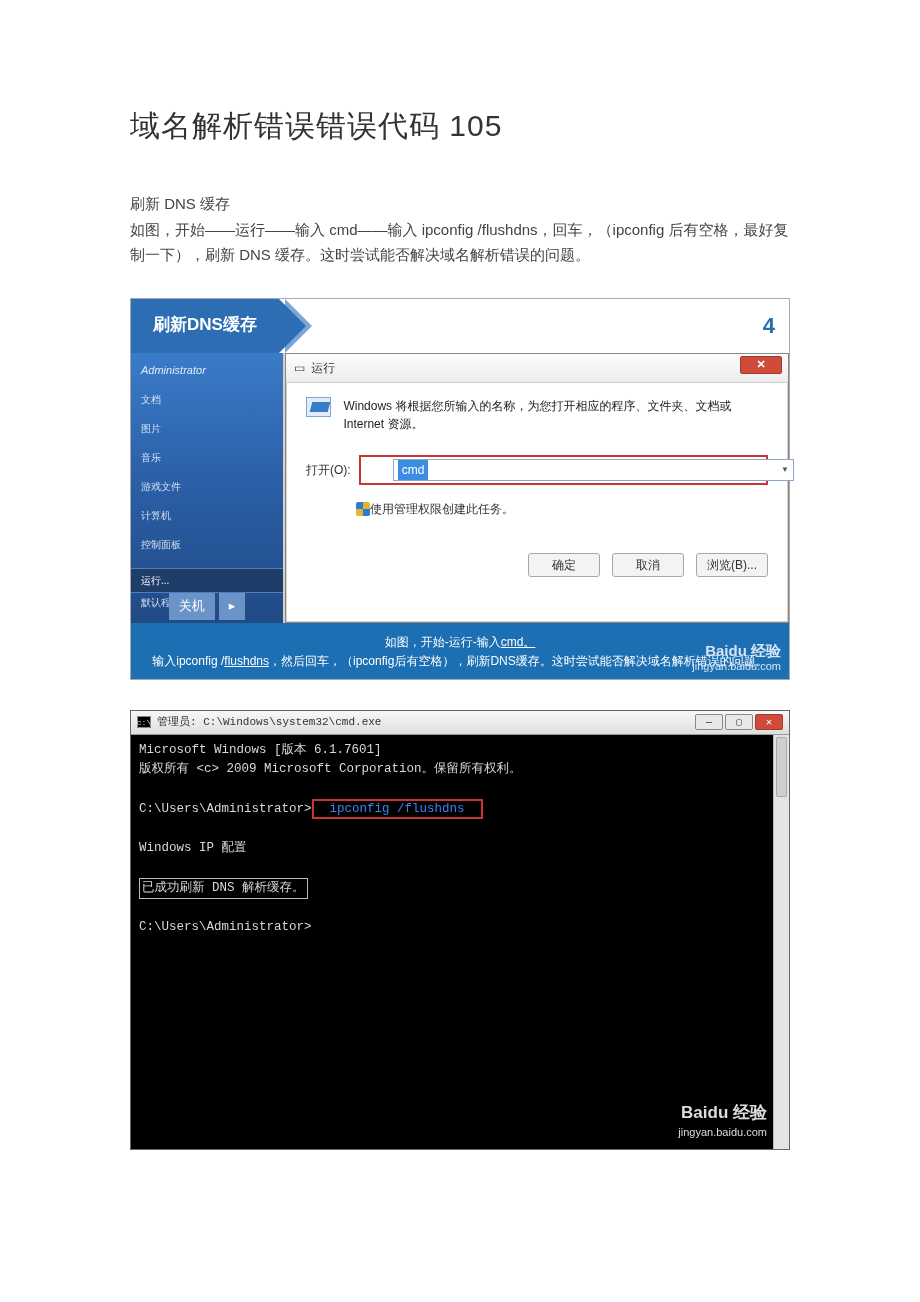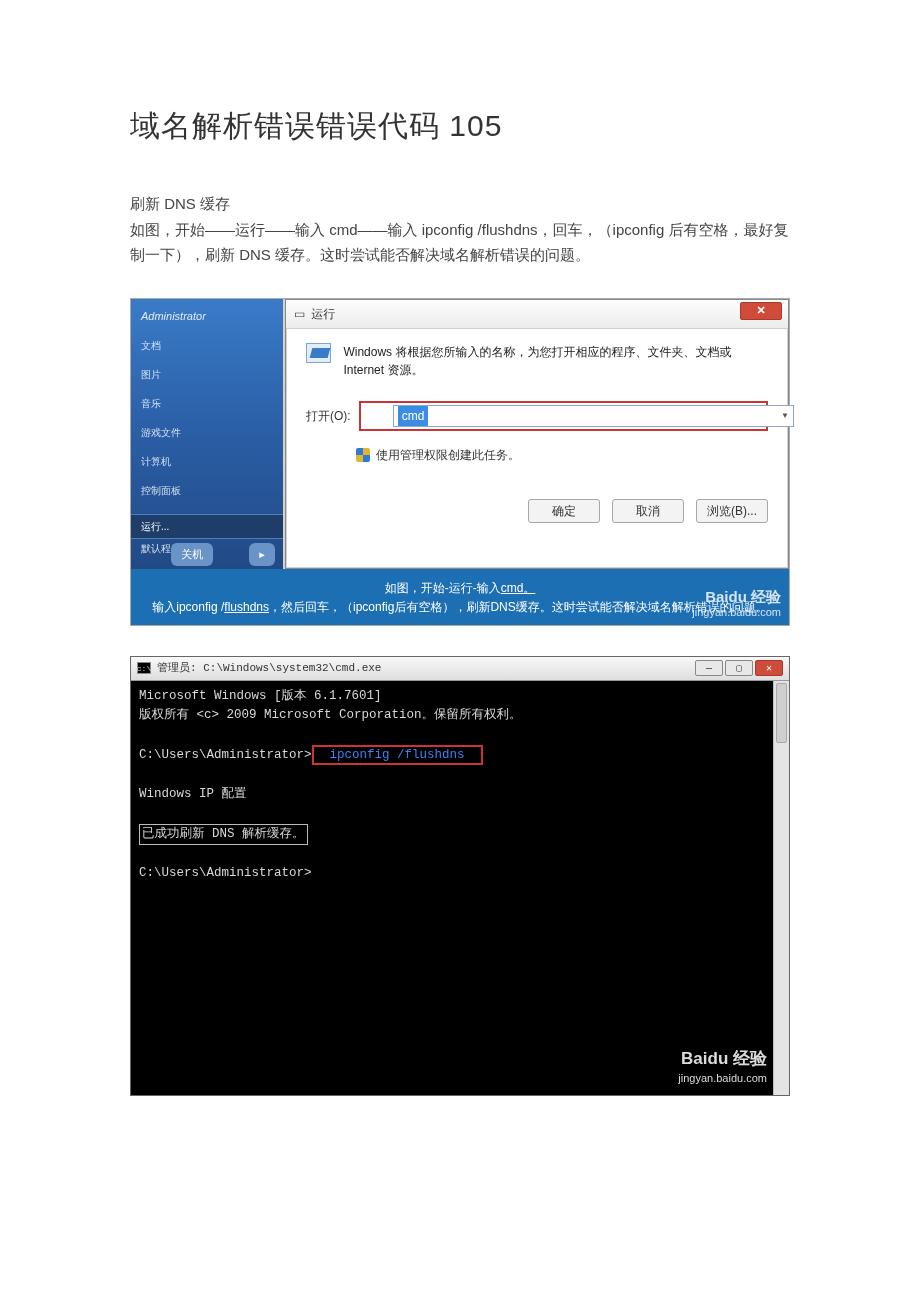--- a/index.html
+++ b/index.html
@@ -90,22 +90,22 @@
     font-size:10px; color:#fff;
     border-top:1px solid #4a7fc1;
     border-bottom:1px solid #4a7fc1;
   }
   .start-shutdown {
     position:absolute; bottom:0; left:0; right:0;
     display:flex; justify-content:center; gap:4px;
     padding:3px;
   }
   .start-shutdown span{
-    background:#6a93c8; color:#fff; font-size:11px;
-    padding:2px 10px; border-radius:6px;margin-left:32px;
+    background:#6a93c8; color:#fff; font-size:13px;
+    padding:2px 10px; border-radius:0;
   }
   
   .run-area {
     flex: 1;
     background: #d9d0c7;
     position: relative;
   }
   .run-dialog {
     position:absolute; top:0; left:2px; right:0; bottom:0;
     background: #fff;
@@ -148,21 +148,21 @@
     background:#fff;
     display:flex;align-items:center;
     justify-content:space-between;
     margin-left:30px;
   }
   .run-input-val {
     background:#3a8de0; color:#fff; padding:0 4px;
     font-size:12px;
   }
   .run-caret { color:#555; font-size:8px; }
-  .run-shield-row { margin-top:14px; margin-left:50px; font-size:12px; display:flex; align-items:center; gap:6px;}
+  .run-shield-row { margin-top:14px; margin-left:50px; font-size:12px; display:flex; align-items:center; }
   .shield {
     width:14px;height:14px;
     background: conic-gradient(#e2b52e 0 25%, #2e7bd6 25% 50%, #e2b52e 50% 75%, #2e7bd6 75% 100%);
     border-radius:2px;
   }
   .run-btns { display:flex; gap:12px; justify-content:flex-end; margin-top:34px; }
   .run-btn {
     min-width:72px; height:24px;
     background:#f3f3f3;
     border:1px solid #a7a7a7; border-radius:3px;
@@ -248,20 +248,26 @@
 <body>
 
 <h1>域名解析错误错误代码 105</h1>
 
 <div class="intro">
   <div>刷新 DNS 缓存</div>
   <div>如图，开始——运行——输入 cmd——输入 ipconfig  /flushdns，回车，（ipconfig 后有空格，最好复制一下），刷新 DNS 缓存。这时尝试能否解决域名解析错误的问题。</div>
 </div>
 
 <div class="shot">
+  <div class="step-bar">
+    <div class="step-tab">
+      <span>刷新DNS缓存</span>
+    </div>
+    <div class="step-num">4</div>
+  </div>
 
   <div class="shot1-body">
     <div class="start-side">
       <div class="start-admin">Administrator</div>
       <div class="start-item">文档</div>
       <div class="start-item">图片</div>
       <div class="start-item">音乐</div>
       <div class="start-item">游戏文件</div>
       <div class="start-item">计算机</div>
       <div class="start-item">控制面板</div>

